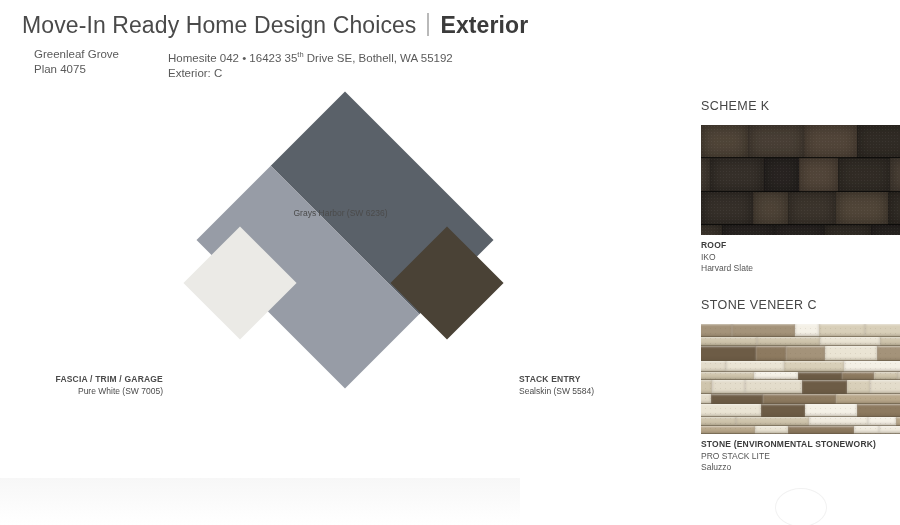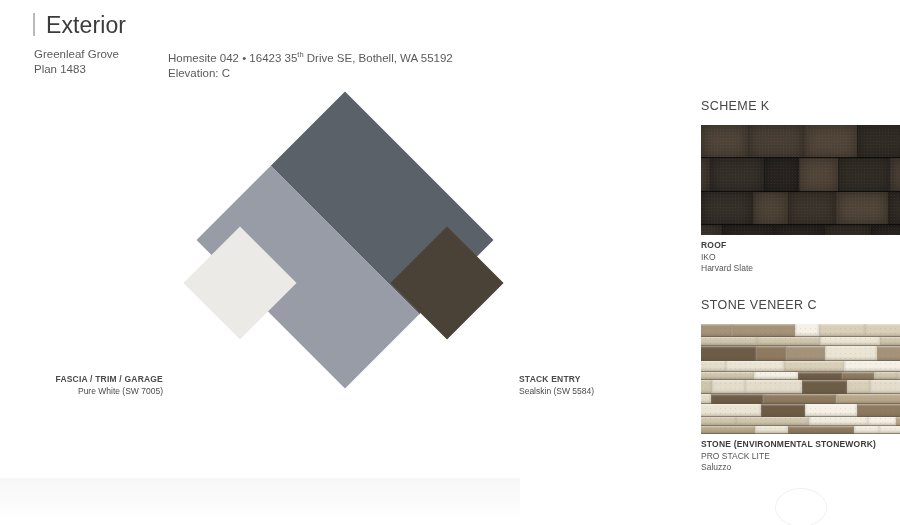--- a/index.html
+++ b/index.html
@@ -8,21 +8,21 @@
     background:#ffffff;
     font-family:"Liberation Sans","DejaVu Sans",sans-serif;
     color:#3f3f3f;
     -webkit-font-smoothing:antialiased;
   }
 
   
   .header{position:absolute;left:22px;top:10px;display:flex;align-items:baseline;}
   .title-main{font-size:23px;font-weight:400;color:#4a4a4a;letter-spacing:.1px;line-height:1;}
   .title-divider{width:2px;height:23px;background:#b9b9b9;margin:0 11px;position:relative;top:3px;}
-  .title-sub{font-size:23px;font-weight:400;color:#3b3b3b;letter-spacing:.1px;line-height:1;}
+  .title-sub{font-size:23px;font-weight:700;color:#3b3b3b;letter-spacing:.1px;line-height:1;}
 
   .meta{position:absolute;top:47px;font-size:11.5px;color:#5a5a5a;line-height:15px;}
   .meta-left{left:34px;}
   .meta-right{left:168px;}
   .meta sup{font-size:7.5px;vertical-align:super;}
 
   
   .diagram{position:absolute;left:0;top:95px;width:680px;height:380px;}
 
   .dia{position:absolute;}
@@ -79,45 +79,47 @@
 
   .ghost{position:absolute;left:0;top:478px;width:520px;height:47px;
          background:linear-gradient(180deg,rgba(246,246,246,.9),rgba(252,252,252,0));}
   .ghost2{position:absolute;left:775px;top:488px;width:50px;height:37px;
           border:1px solid #f2f2f2;border-radius:50%;}
 </style>
 </head>
 <body>
 
 <div class="header">
+  <span class="title-main">Move-In Ready Home Design Choices</span>
   <span class="title-divider"></span>
   <span class="title-sub">Exterior</span>
 </div>
 
 <div class="meta meta-left">
   <div>Greenleaf Grove</div>
-  <div>Plan 1483</div>
+  <div>Plan 4075</div>
 </div>
 
 <div class="meta meta-right">
   <div><span>Homesite 042 • 16423 35</span><sup>th</sup><span> Drive SE, Bothell, WA 55192</span></div>
-  <div>Elevation: C</div>
+  <div>Exterior: C</div>
 </div>
 
 <div class="diagram">
 
   <div class="dia big">
     <div class="half top" style="background: rgb(90, 97, 105);"></div>
     <div class="half bottom" style="background: rgb(151, 156, 166);"></div>
   </div>
 
   <div class="dia small left" style="background: rgb(235, 234, 230);"></div>
   <div class="dia small right" style="background: rgb(74, 66, 54);"></div>
 
   <div class="lbl lbl-body1">
+    <div class="s">Grays Harbor (SW 6236)</div>
   </div>
 
   <div class="lbl lbl-body2">
     <div class="t">BODY 2</div>
 
   </div>
 
   <div class="lbl lbl-fascia">
     <div class="t">FASCIA / TRIM / GARAGE</div>
     <div class="s">Pure White (SW 7005)</div>

